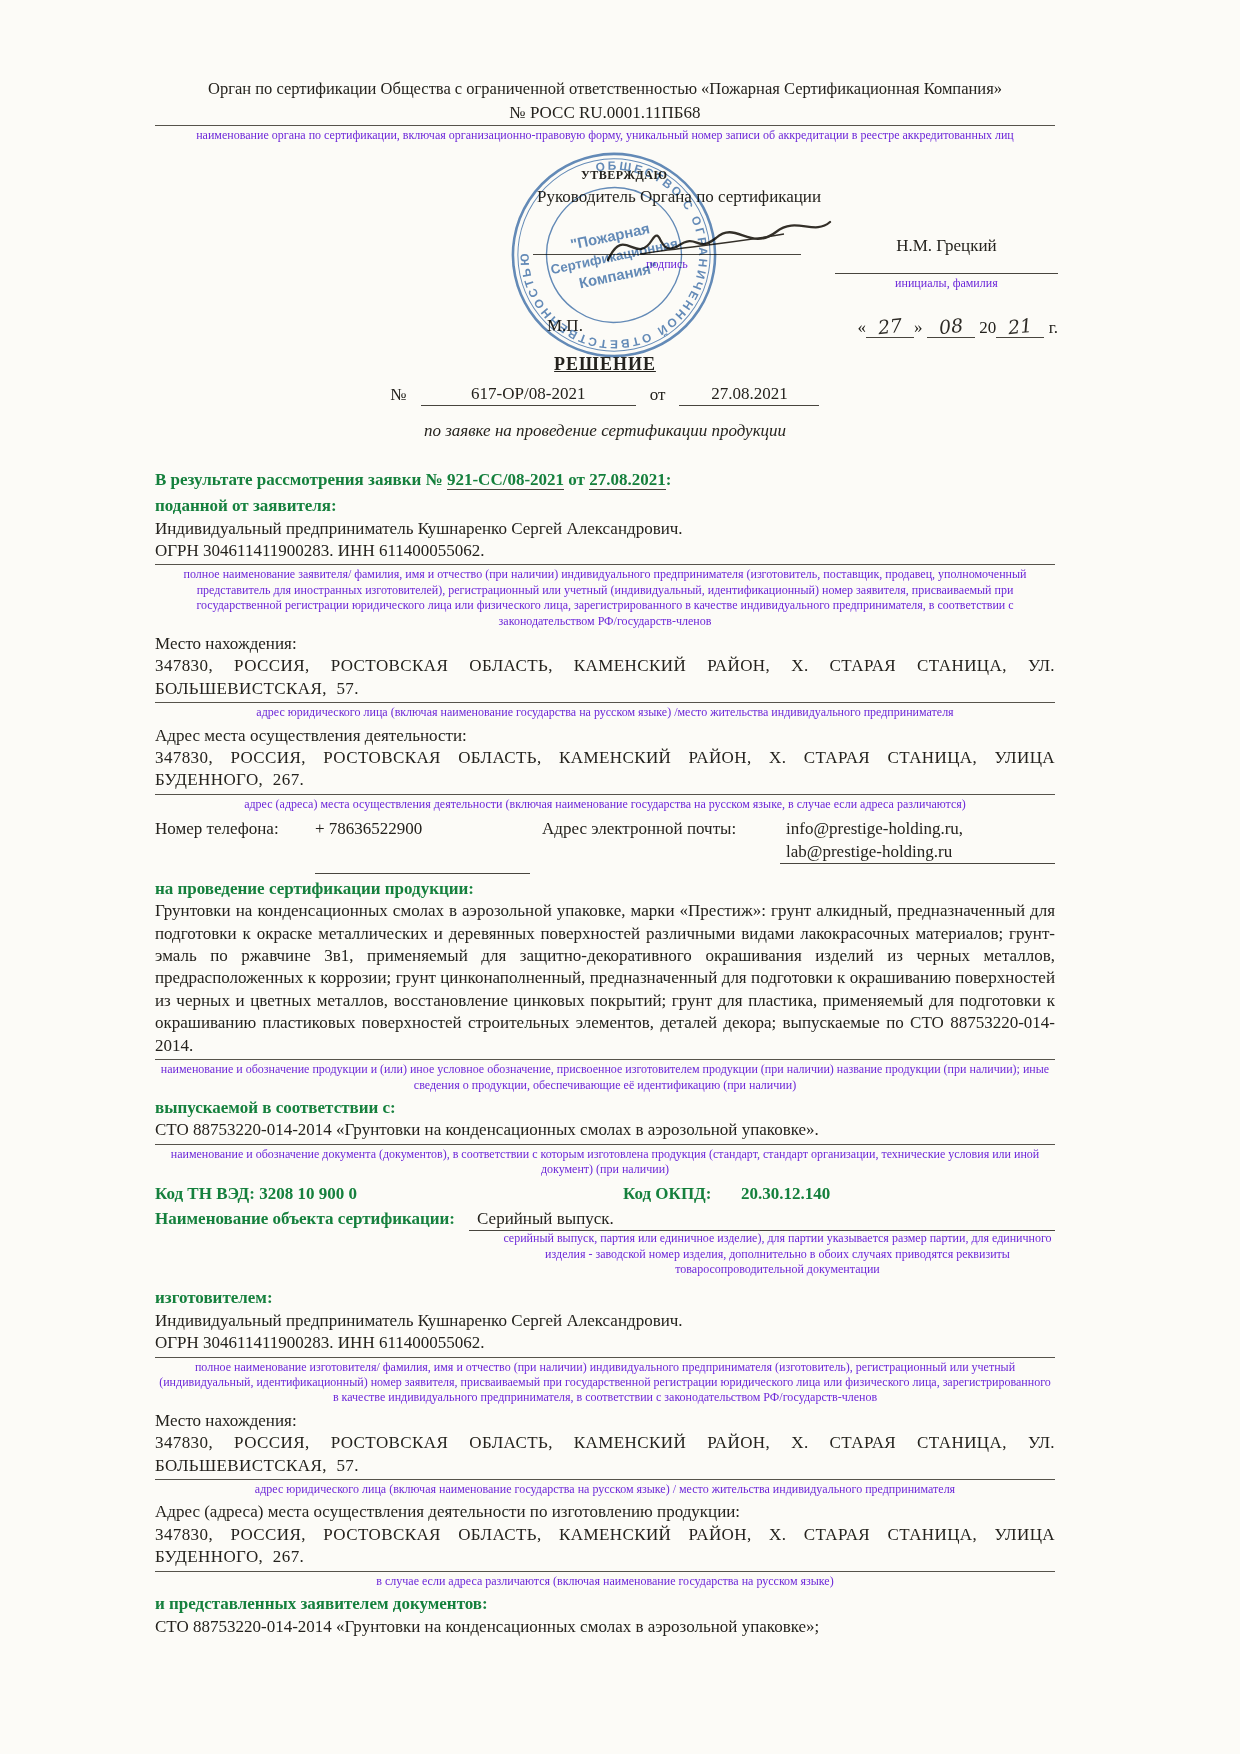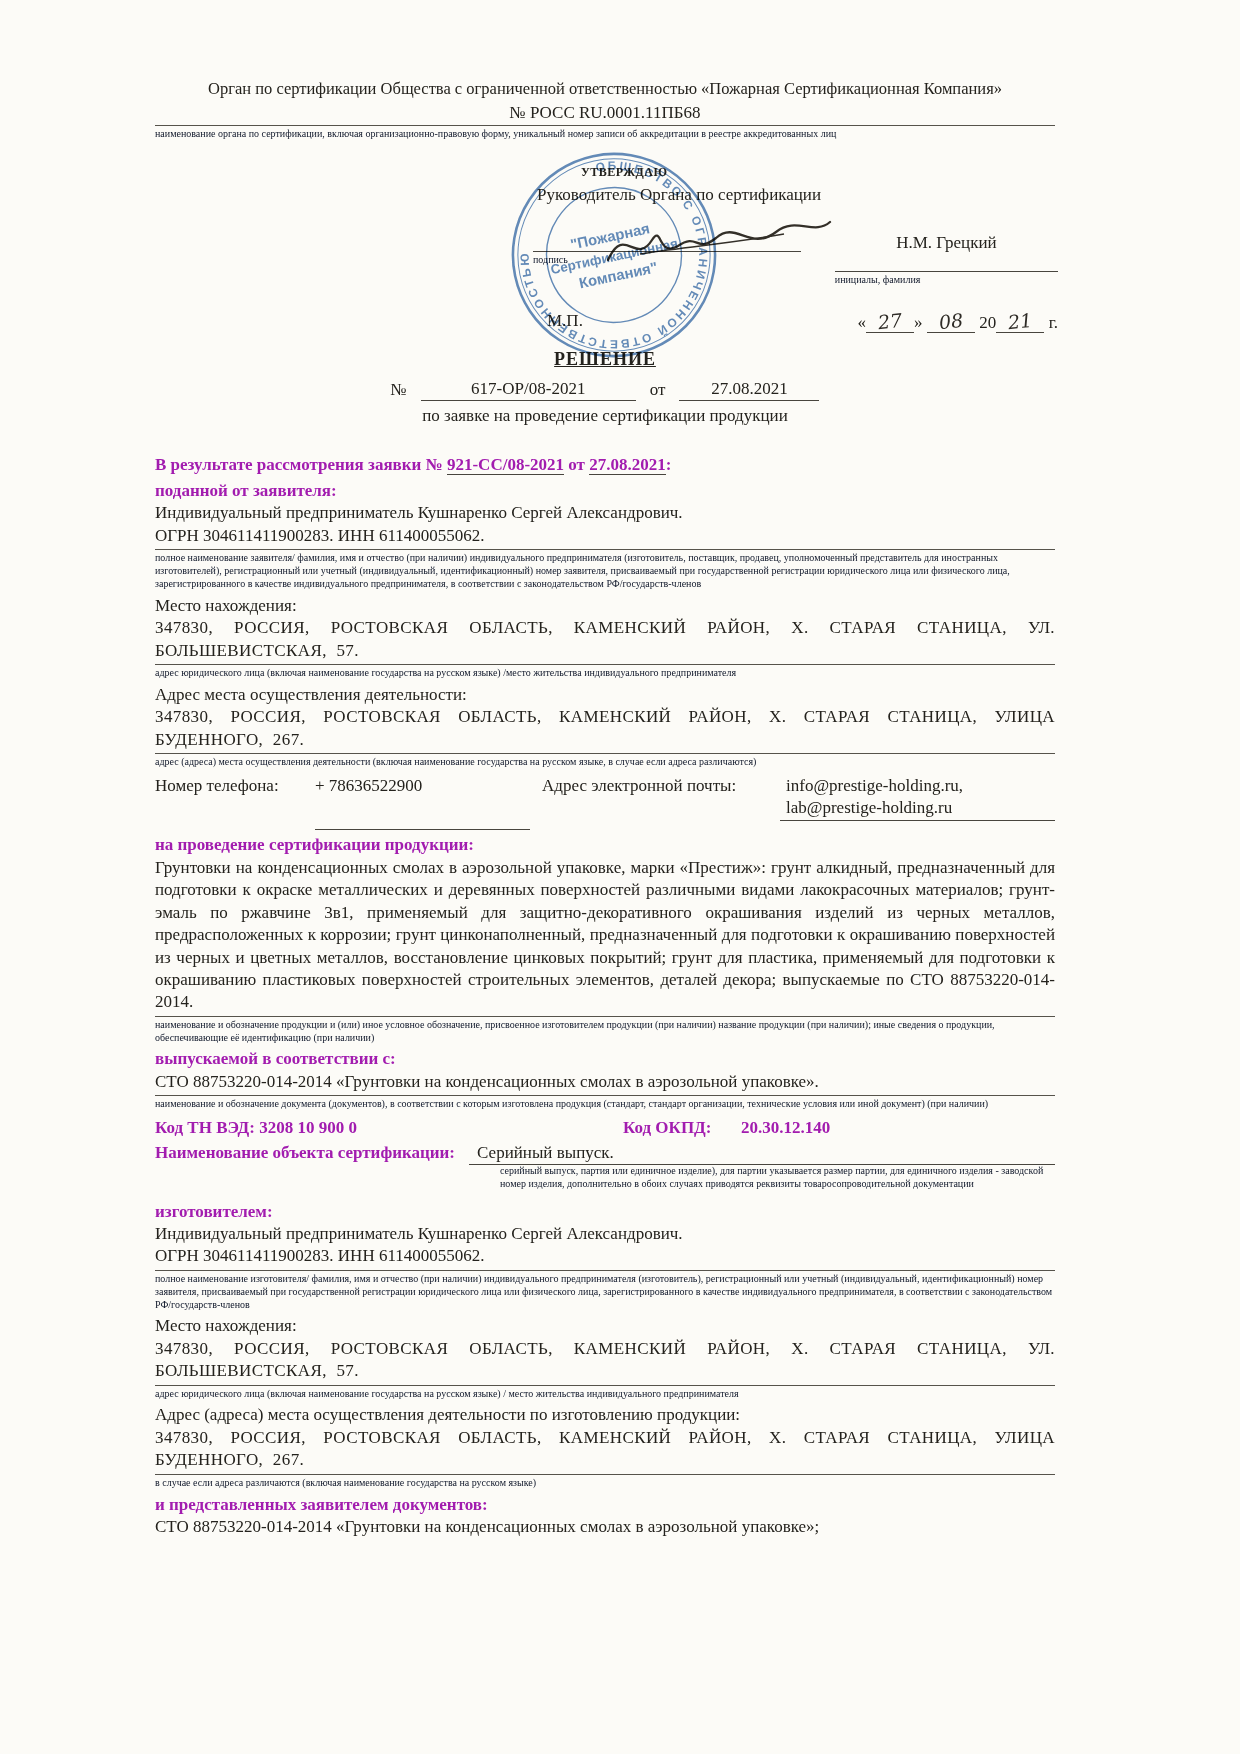--- a/index.html
+++ b/index.html
@@ -10,25 +10,26 @@
     min-height:1754px;
     margin:0 auto;
     background:#fcfbf7;
     font-family:"Liberation Serif","DejaVu Serif",serif;
     color:#24221d;
     padding:78px 185px 50px 155px;
     font-size:17px;
     line-height:1.32;
   }
   .center { text-align:center; }
-  .bold { font-weight:bold; color:#a21caf; }
+  .bold { font-weight:bold; color:#15803d; }
   .cap {
-    font-size:10px;
+    font-size:12px;
     line-height:1.28;
-    color:#0f172a;
+    color:#6d28d9;
+    text-align:center;
   }
   .rule-top { border-top:1.2px solid #56534b; padding-top:2px; margin-top:2px; }
   .u { border-bottom:1.1px solid #48453e; }
   .addr { text-align:justify; letter-spacing:.4px; word-spacing:5px; text-transform:uppercase; }
   .sec { margin-top:4px; }
 
   
   .doc-header .line1 { font-size:16.5px; }
   .doc-header .line2 { margin-top:2px; }
   .doc-header .cap { margin-top:1px; }
@@ -68,21 +69,21 @@
     mix-blend-mode:multiply;
     pointer-events:none;
   }
 
   
   .decision { margin-top:14px; text-align:center; }
   .decision-title { font-weight:bold; font-size:18px; letter-spacing:1px; text-decoration:underline; }
   .decision-row { display:flex; justify-content:center; align-items:flex-end; gap:14px; margin-top:6px; }
   .decision-row .num { display:inline-block; min-width:215px; text-align:center; border-bottom:1.1px solid #48453e; }
   .decision-row .date { display:inline-block; min-width:140px; text-align:center; border-bottom:1.1px solid #48453e; }
-  .decision-sub { margin-top:4px; }
+  .decision-sub { margin-top:14px;font-style:italic; }
 
   .body-text { margin-top:26px; }
 
   
   .contacts { display:flex; align-items:flex-start; margin:6px 0 4px; }
   .contacts .lbl1 { width:160px; }
   .contacts .phone { width:215px; border-bottom:1.1px solid #48453e; padding-bottom:32px; }
   .contacts .lbl2 { width:238px; margin-left:12px; }
   .contacts .emails { flex:1; border-bottom:1.1px solid #48453e; padding-left:6px; }
 

